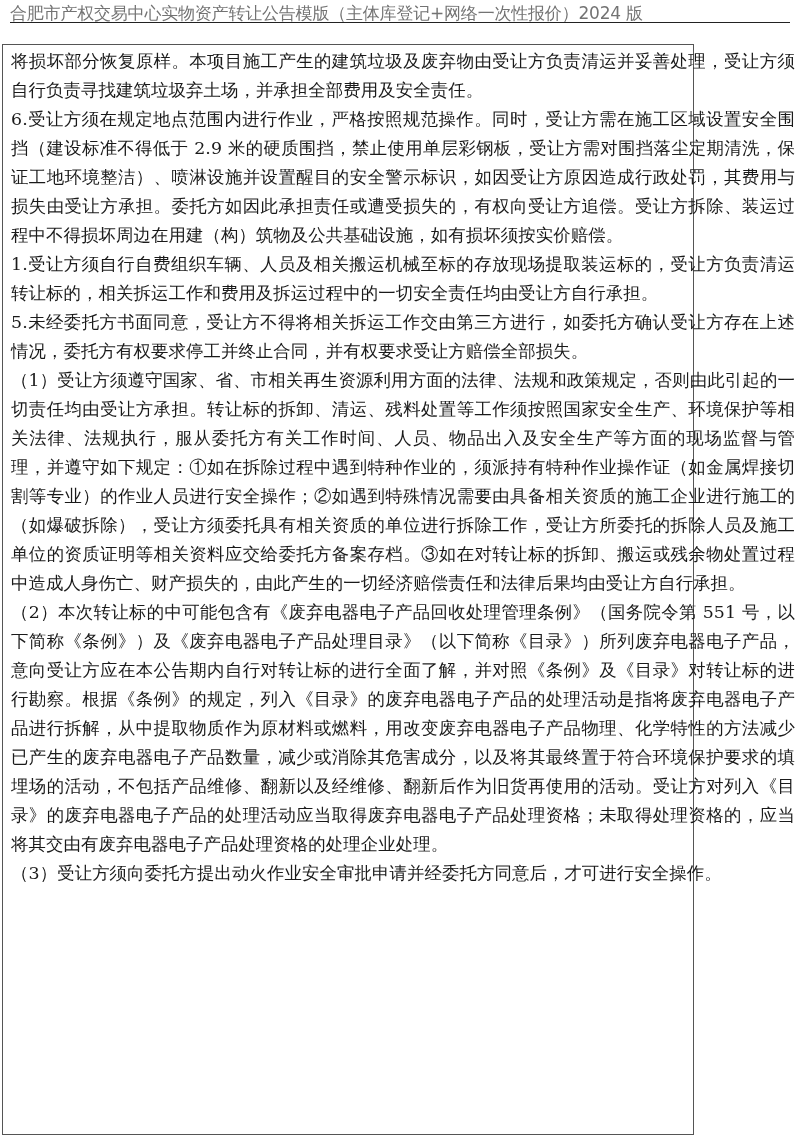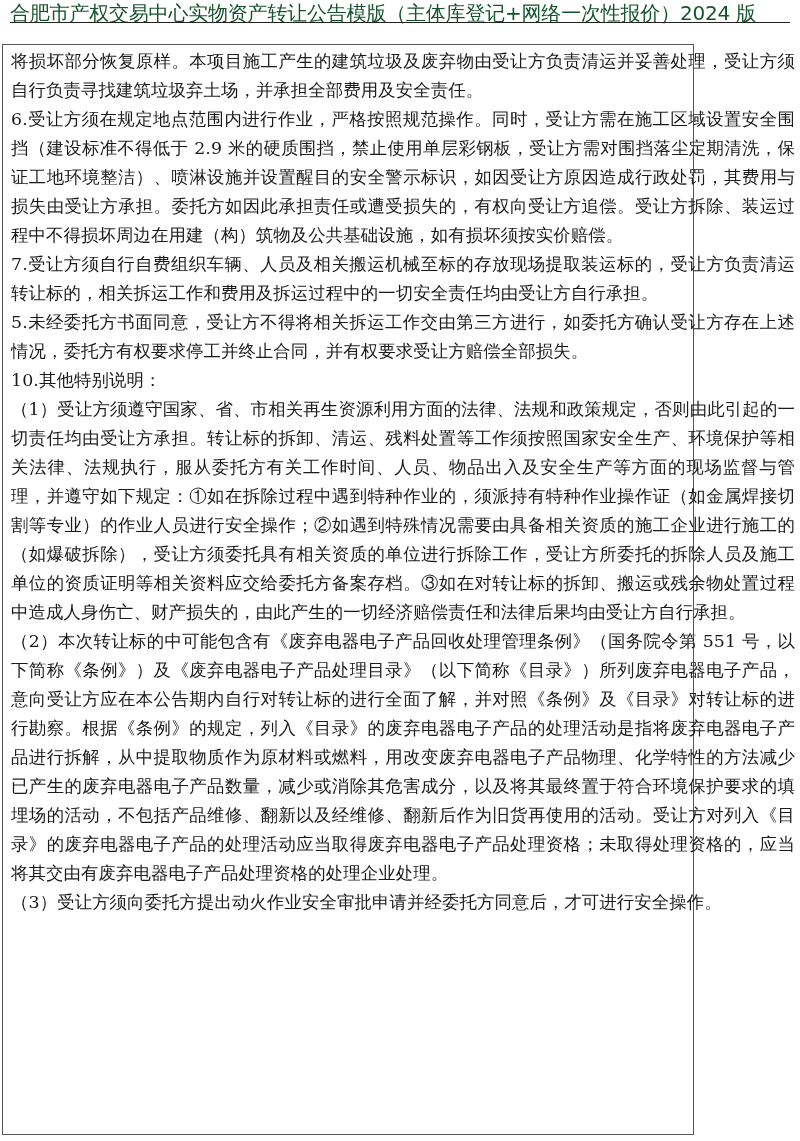--- a/index.html
+++ b/index.html
@@ -1,40 +1,39 @@
 <!DOCTYPE html>
 <html><head>
 <meta charset="utf-8">
 <style>
   html, body { margin: 0; padding: 0; background: #ffffff; }
   body { width: 800px; height: 1141px; position: relative; overflow: hidden;
          font-family: "DejaVu Serif", "Liberation Serif", serif; color: #1a1a1a; }
   .header { position: absolute; left: 10px; top: 4px; width: 780px; height: 20px; }
-  .header-title { font-family: "DejaVu Sans", "Liberation Sans", sans-serif; font-size: 20px;
-                  color: #14532d; letter-spacing: -0.2px; white-space: nowrap; line-height: 18px; }
+  .header-title { font-family: "DejaVu Sans", "Liberation Sans", sans-serif; font-size: 17px;
+                  color: #737373; letter-spacing: -0.2px; white-space: nowrap; line-height: 18px; }
   .header-rule { position: absolute; left: 10px; top: 22px; width: 780px; height: 0;
                  border-top: 1.5px solid #222; }
   .content-box { position: absolute; left: 2px; top: 44px; width: 692px; height: 1091px;
                  border: 1px solid #555; box-sizing: border-box; }
   .content { position: absolute; left: 8px; top: 2px; width: 784px; }
   .para { font-size: 17.4px; line-height: 29px; text-align: justify; text-align-last: left;
           letter-spacing: 0.1px; margin: 0; word-break: break-all; }
 </style>
 </head>
 <body>
 
 <div class="header">
   <div class="header-title">合肥市产权交易中心实物资产转让公告模版（主体库登记+网络一次性报价）2024 版</div>
 </div>
 <div class="header-rule"></div>
 
 <div class="content-box">
   <div class="content">
     <p class="para">将损坏部分恢复原样。本项目施工产生的建筑垃圾及废弃物由受让方负责清运并妥善处理，受让方须自行负责寻找建筑垃圾弃土场，并承担全部费用及安全责任。</p>
     <p class="para">6.受让方须在规定地点范围内进行作业，严格按照规范操作。同时，受让方需在施工区域设置安全围挡（建设标准不得低于 2.9 米的硬质围挡，禁止使用单层彩钢板，受让方需对围挡落尘定期清洗，保证工地环境整洁）、喷淋设施并设置醒目的安全警示标识，如因受让方原因造成行政处罚，其费用与损失由受让方承担。委托方如因此承担责任或遭受损失的，有权向受让方追偿。受让方拆除、装运过程中不得损坏周边在用建（构）筑物及公共基础设施，如有损坏须按实价赔偿。</p>
-    <p class="para">7.受让方须自行自费组织车辆、人员及相关搬运机械至标的存放现场提取装运标的，受让方负责清运转让标的，相关拆运工作和费用及拆运过程中的一切安全责任均由受让方自行承担。</p>
+    <p class="para">1.受让方须自行自费组织车辆、人员及相关搬运机械至标的存放现场提取装运标的，受让方负责清运转让标的，相关拆运工作和费用及拆运过程中的一切安全责任均由受让方自行承担。</p>
     <p class="para">5.未经委托方书面同意，受让方不得将相关拆运工作交由第三方进行，如委托方确认受让方存在上述情况，委托方有权要求停工并终止合同，并有权要求受让方赔偿全部损失。</p>
-    <p class="para">10.其他特别说明：</p>
     <p class="para">（1）受让方须遵守国家、省、市相关再生资源利用方面的法律、法规和政策规定，否则由此引起的一切责任均由受让方承担。转让标的拆卸、清运、残料处置等工作须按照国家安全生产、环境保护等相关法律、法规执行，服从委托方有关工作时间、人员、物品出入及安全生产等方面的现场监督与管理，并遵守如下规定：①如在拆除过程中遇到特种作业的，须派持有特种作业操作证（如金属焊接切割等专业）的作业人员进行安全操作；②如遇到特殊情况需要由具备相关资质的施工企业进行施工的（如爆破拆除），受让方须委托具有相关资质的单位进行拆除工作，受让方所委托的拆除人员及施工单位的资质证明等相关资料应交给委托方备案存档。③如在对转让标的拆卸、搬运或残余物处置过程中造成人身伤亡、财产损失的，由此产生的一切经济赔偿责任和法律后果均由受让方自行承担。</p>
     <p class="para">（2）本次转让标的中可能包含有《废弃电器电子产品回收处理管理条例》（国务院令第 551 号，以下简称《条例》）及《废弃电器电子产品处理目录》（以下简称《目录》）所列废弃电器电子产品，意向受让方应在本公告期内自行对转让标的进行全面了解，并对照《条例》及《目录》对转让标的进行勘察。根据《条例》的规定，列入《目录》的废弃电器电子产品的处理活动是指将废弃电器电子产品进行拆解，从中提取物质作为原材料或燃料，用改变废弃电器电子产品物理、化学特性的方法减少已产生的废弃电器电子产品数量，减少或消除其危害成分，以及将其最终置于符合环境保护要求的填埋场的活动，不包括产品维修、翻新以及经维修、翻新后作为旧货再使用的活动。受让方对列入《目录》的废弃电器电子产品的处理活动应当取得废弃电器电子产品处理资格；未取得处理资格的，应当将其交由有废弃电器电子产品处理资格的处理企业处理。</p>
     <p class="para">（3）受让方须向委托方提出动火作业安全审批申请并经委托方同意后，才可进行安全操作。</p>
   </div>
 </div>
 
 </body></html>

